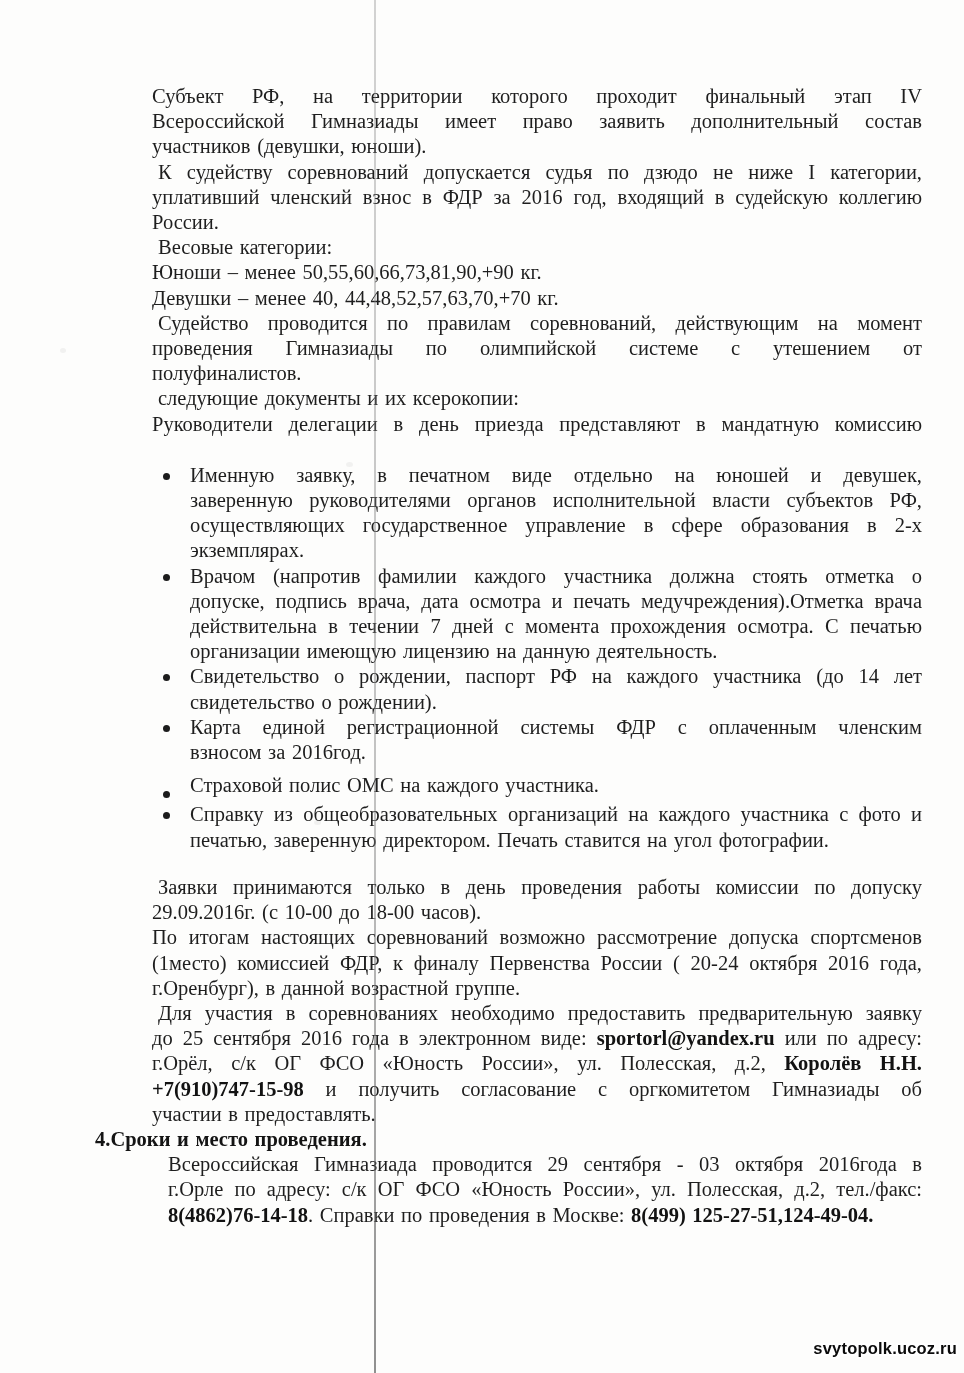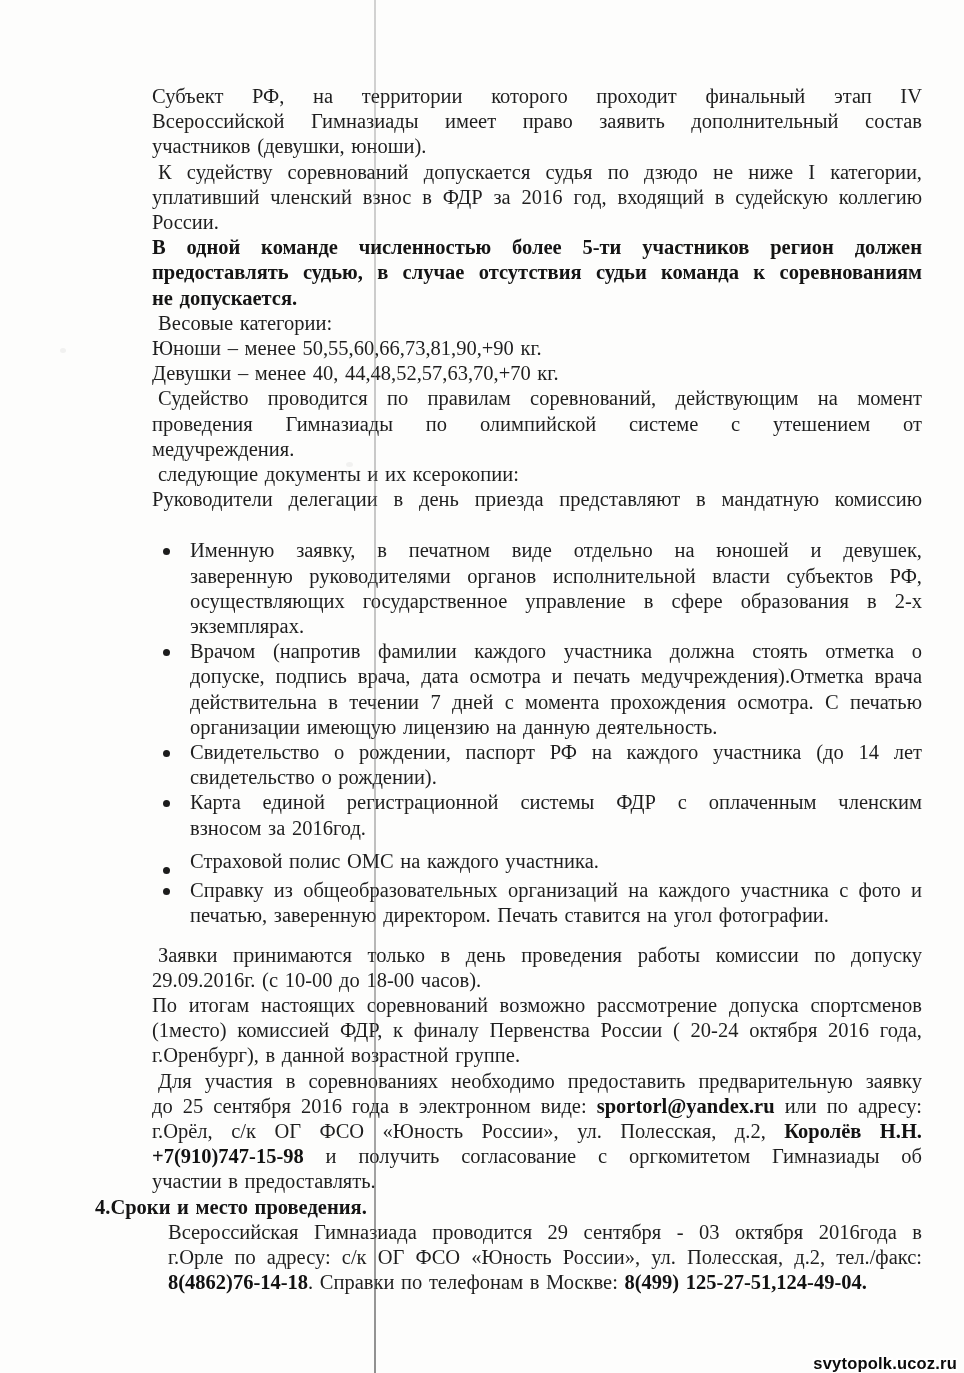--- a/index.html
+++ b/index.html
@@ -35,36 +35,36 @@
   }
   .line { min-height: 25.2px; }
   .line.j { text-align: justify; text-align-last: justify; }
   .line.l { text-align: left; text-align-last: left; }
   .p.bold .line, .heading .line { font-weight: 700; color: #141414; }
   .b { font-weight: 700; color: #121212; }
   .heading { margin-left: -57px; }
   .indent .line:first-child { text-indent: 6px; }
   .ml16 { margin-left: 16px; }
   .mt28 { margin-top: 26px; }
-  .mt22 { margin-top: 14px; }
+  .mt22 { margin-top: 22px; }
   .mt8 { margin-top: 8px; align-items: flex-end; }
   .mt4 { margin-top: 4px; }
   .bullet { display: flex; }
   .dot {
     flex: 0 0 auto;
     width: 7px; height: 7px;
     border-radius: 50%;
     background: #1c1c1c;
     margin: 10px 0 0 11px;
   }
   .btext { flex: 1 1 auto; margin-left: 20px; }
   .watermark {
     position: absolute;
     right: 7px;
-    bottom: 0;
+    bottom: 15px;
     z-index: 4;
     font-family: "Liberation Sans", "DejaVu Sans", sans-serif;
     font-weight: 700;
     font-size: 16.5px;
     letter-spacing: .2px;
     color: #0b0b0b;
     text-shadow:
       -2px -2px 0 #fff, 2px -2px 0 #fff, -2px 2px 0 #fff, 2px 2px 0 #fff,
       -2px 0 0 #fff, 2px 0 0 #fff, 0 -2px 0 #fff, 0 2px 0 #fff;
   }
@@ -90,38 +90,33 @@
       <div class="p">
         <div class="line j">Субъект РФ, на территории которого проходит финальный этап IV</div>
         <div class="line j">Всероссийской Гимназиады имеет право заявить дополнительный состав</div>
         <div class="line l">участников (девушки, юноши).</div>
       </div>
       <div class="p indent">
         <div class="line j">К судейству соревнований допускается судья по дзюдо не ниже I категории,</div>
         <div class="line j">уплативший членский взнос в ФДР за 2016 год, входящий в судейскую коллегию</div>
         <div class="line l">России.</div>
       </div>
-      <div class="p bold">
-        <div class="line j">В одной команде численностью более 5-ти участников регион должен</div>
-        <div class="line j">предоставлять судью, в случае отсутствия судьи команда к соревнованиям</div>
-        <div class="line l">не допускается.</div>
-      </div>
       <div class="p indent">
         <div class="line l">Весовые категории:</div>
       </div>
       <div class="p">
         <div class="line l">Юноши – менее 50,55,60,66,73,81,90,+90 кг.</div>
       </div>
       <div class="p">
         <div class="line l">Девушки – менее 40, 44,48,52,57,63,70,+70 кг.</div>
       </div>
       <div class="p indent">
         <div class="line j">Судейство проводится по правилам соревнований, действующим на момент</div>
         <div class="line j">проведения Гимназиады по олимпийской системе с утешением от</div>
-        <div class="line l">медучреждения.</div>
+        <div class="line l">полуфиналистов.</div>
       </div>
       <div class="p indent">
         <div class="line l">следующие документы и их ксерокопии:</div>
         <div class="line j">Руководители делегации в день приезда представляют в мандатную комиссию</div>
       </div>
       <div class="bullet mt28">
         <span class="dot"></span>
         <div class="btext">
           <div class="line j">Именную заявку, в печатном виде отдельно на юношей и девушек,</div>
           <div class="line j">заверенную руководителями органов исполнительной власти субъектов РФ,</div>
@@ -180,18 +175,18 @@
         <div class="line j"><span>г.Орёл, с/к ОГ ФСО «Юность России», ул. Полесская, д.2, </span><span class="b">Королёв Н.Н.</span></div>
         <div class="line j"><span class="b">+7(910)747-15-98</span><span> и получить согласование с оргкомитетом Гимназиады об</span></div>
         <div class="line l">участии в предоставлять.</div>
       </div>
       <div class="heading bold">
         <div class="line l">4.Сроки и место проведения.</div>
       </div>
       <div class="p ml16">
         <div class="line j">Всероссийская Гимназиада проводится 29 сентября - 03 октября 2016года в</div>
         <div class="line j">г.Орле по адресу: с/к ОГ ФСО «Юность России», ул. Полесская, д.2, тел./факс:</div>
-        <div class="line l"><span class="b">8(4862)76-14-18</span><span>. Справки по телефонам в Москве: </span><span class="b">8(499) 125-27-51,124-49-04.</span></div>
+        <div class="line l"><span class="b">8(4862)76-14-18</span><span>. Справки по проведения в Москве: </span><span class="b">8(499) 125-27-51,124-49-04.</span></div>
       </div>
     </div>
 
   <div class="watermark">svytopolk.ucoz.ru</div>
 </div>
 
 </body></html>

